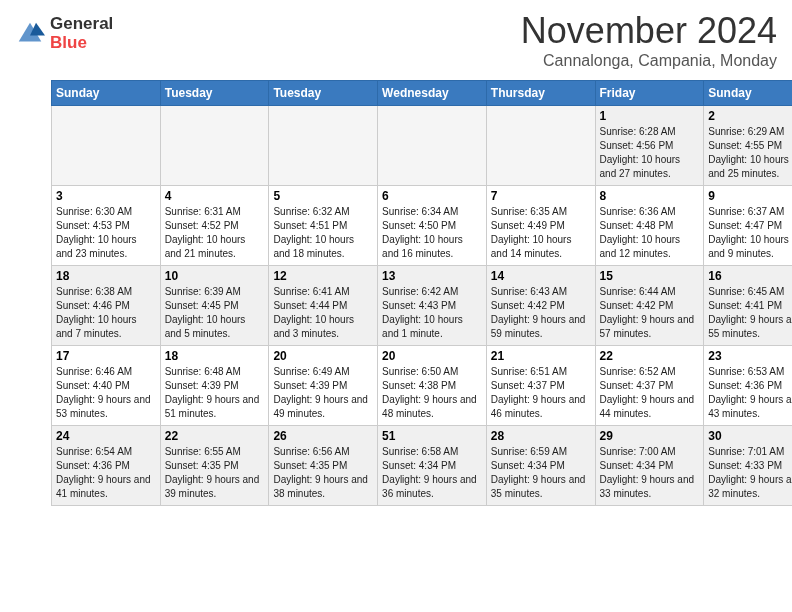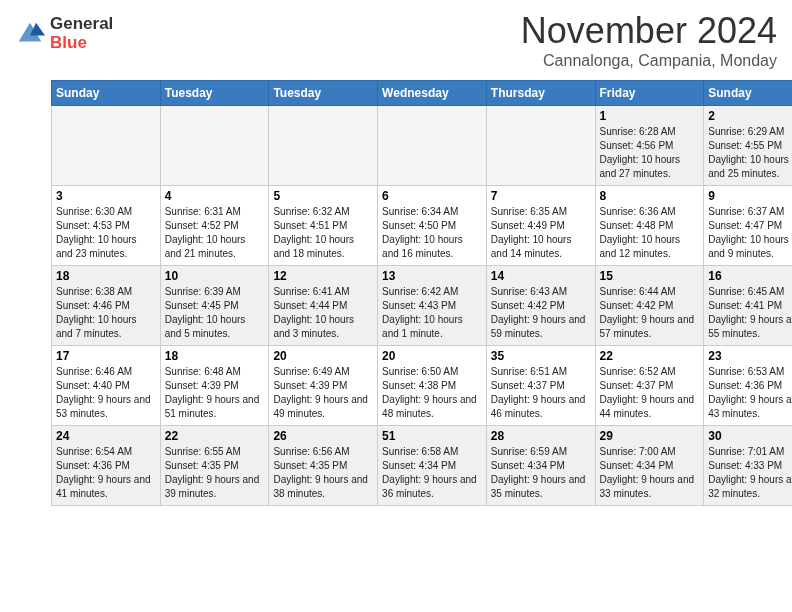--- a/index.html
+++ b/index.html
@@ -208,21 +208,21 @@
         </td>
         <td>
           <span class="day-num">20</span>
           <div class="day-info">Sunrise: 6:49 AM<br>Sunset: 4:39 PM<br>Daylight: 9 hours and 49 minutes.</div>
         </td>
         <td>
           <span class="day-num">20</span>
           <div class="day-info">Sunrise: 6:50 AM<br>Sunset: 4:38 PM<br>Daylight: 9 hours and 48 minutes.</div>
         </td>
         <td>
-          <span class="day-num">35</span>
+          <span class="day-num">21</span>
           <div class="day-info">Sunrise: 6:51 AM<br>Sunset: 4:37 PM<br>Daylight: 9 hours and 46 minutes.</div>
         </td>
         <td>
           <span class="day-num">22</span>
           <div class="day-info">Sunrise: 6:52 AM<br>Sunset: 4:37 PM<br>Daylight: 9 hours and 44 minutes.</div>
         </td>
         <td>
           <span class="day-num">23</span>
           <div class="day-info">Sunrise: 6:53 AM<br>Sunset: 4:36 PM<br>Daylight: 9 hours and 43 minutes.</div>
         </td>

